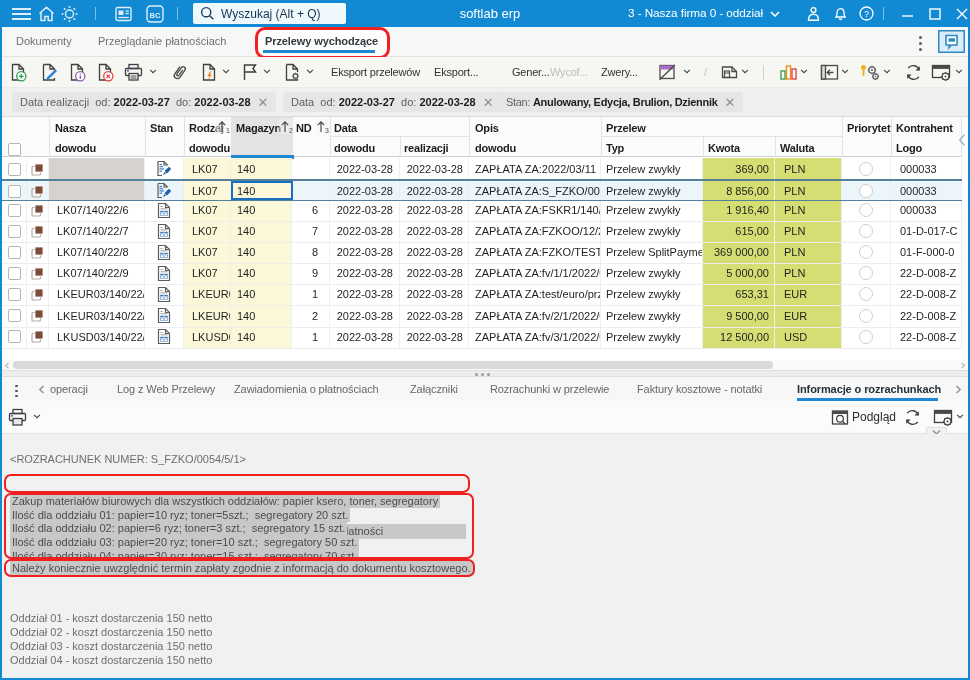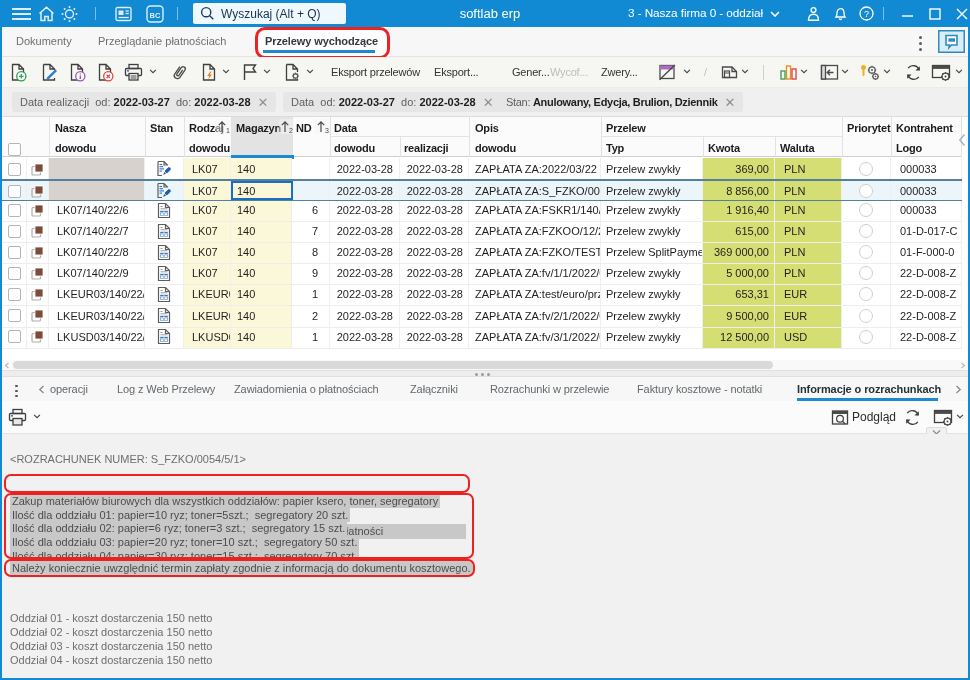--- a/index.html
+++ b/index.html
@@ -444,21 +444,21 @@
               <rect x="10.3" y="6.5" width="3.4" height="6.5" rx="1.2" fill="#1d5fa8"></rect>
               <path d="M10.8 13.5 L13.2 13.5 L12 16.5 Z" fill="#1d5fa8"></path>
             </g>
           </svg>
         </div>
         <div class="c w4">LK07</div>
         <div class="c w5">140</div>
         <div class="c w6" style=""></div>
         <div class="c w7" style="">2022-03-28</div>
         <div class="c w8" style="">2022-03-28</div>
-        <div class="c w9" style="">ZAPŁATA ZA:2022/03/22</div>
+        <div class="c w9" style="">ZAPŁATA ZA:2022/03/11</div>
         <div class="c w10" style="">Przelew zwykły</div>
         <div class="c w11">369,00</div>
         <div class="c w12">PLN</div>
         <div class="c w13" style="">
           <div class="radio"></div>
         </div>
         <div class="c w14" style="">000033</div>
       </div>
     <div class="row" style="height:20.5px;border-bottom:1.5px solid #55809c;box-sizing:border-box;">
         <div class="c w0" style="background:#ecf5fa;">

